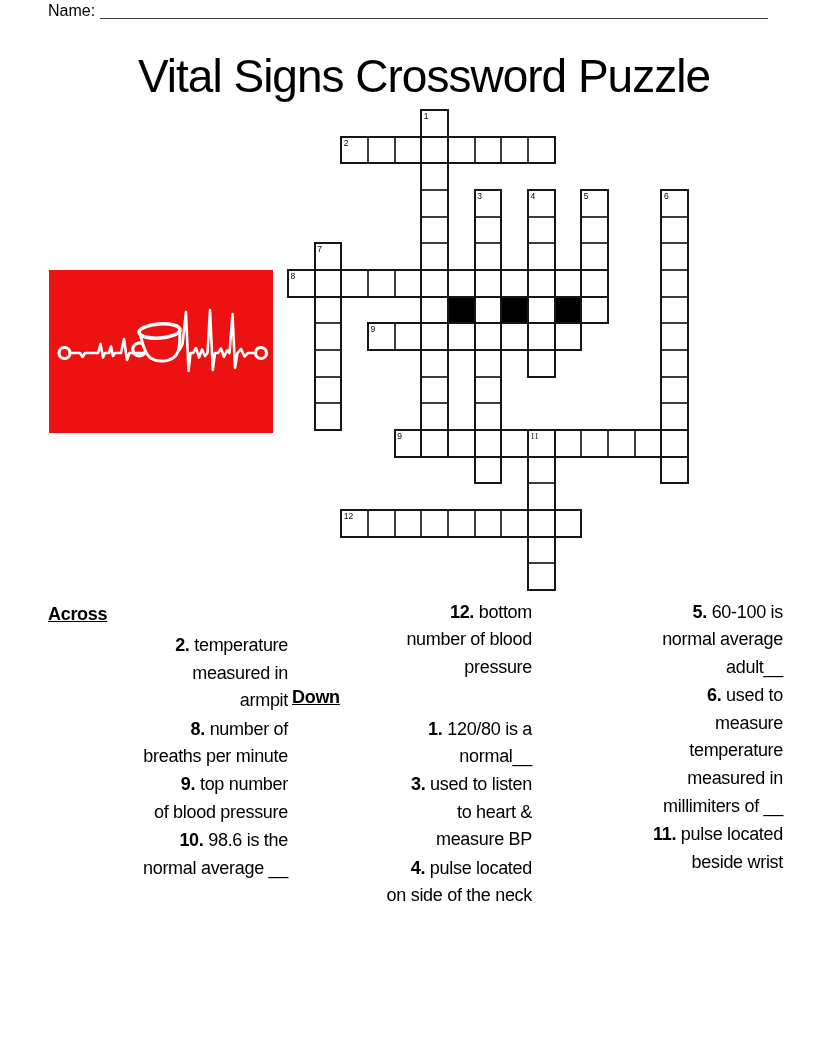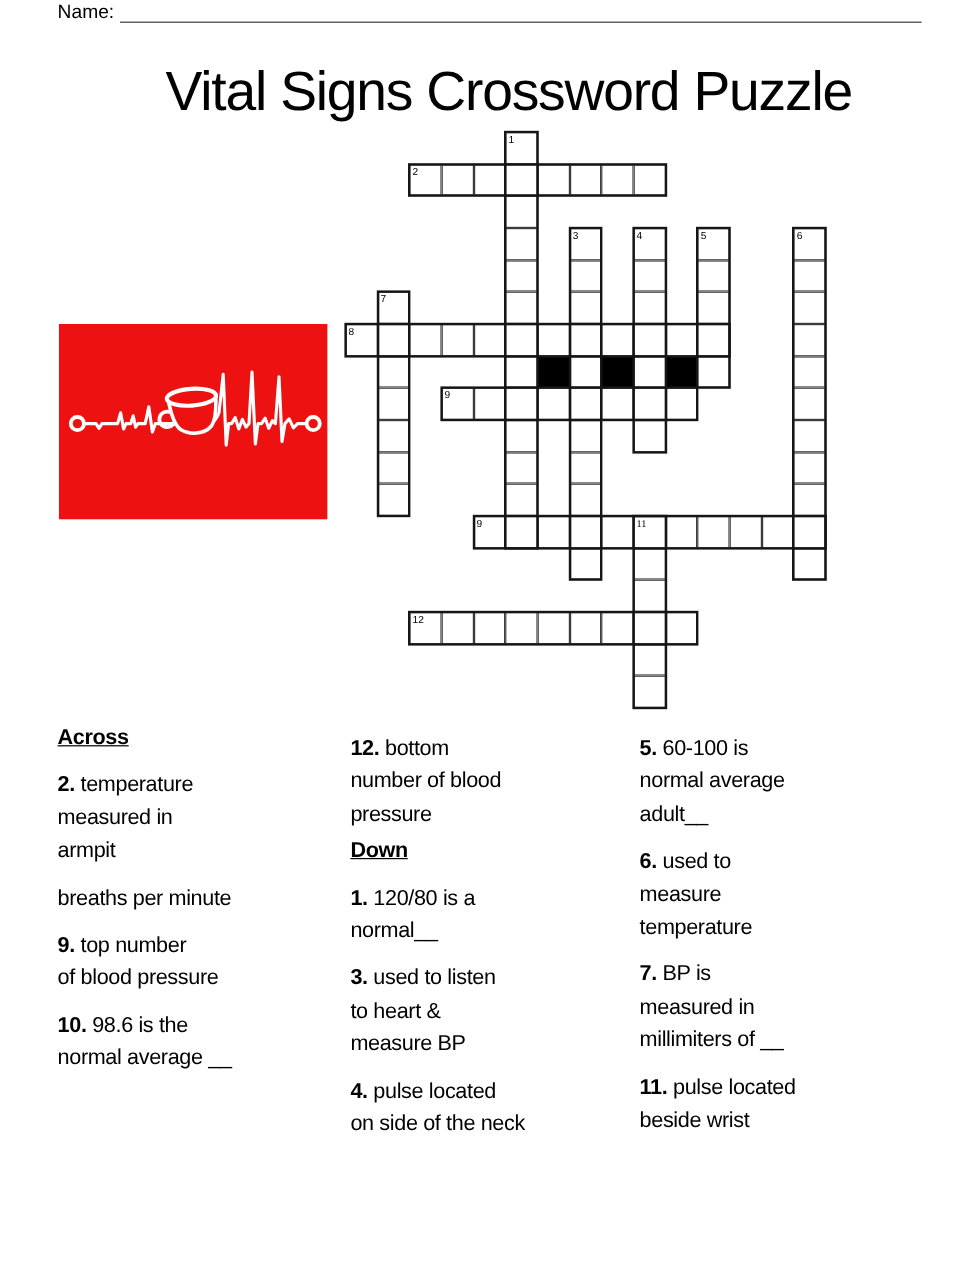--- a/index.html
+++ b/index.html
@@ -17,21 +17,21 @@
     box-sizing:border-box;z-index:1;}
   .cell.black{background:#000;border-color:#000;z-index:2;}
   .outline{position:absolute;border:2px solid #161616;box-sizing:border-box;
     background:transparent;z-index:3;pointer-events:none;}
   .cell-num{position:absolute;font-size:8.5px;line-height:9px;z-index:4;
     font-weight:400;}
   .red-image{position:absolute;left:49px;top:270px;width:224px;height:163px;}
   .clues-col{position:absolute;top:598px;font-size:18px;line-height:27.4px;
     letter-spacing:-0.3px;}
   .clues-col .cl{white-space:nowrap;}
-  .clue{margin-top:12px;}
+  .clue{margin-top:1px;text-align:right;}
   .clue b{font-weight:bold;}
   .clue-header{font-weight:bold;text-decoration:underline;margin:3px 0 4px;}
   #clues-col-1{left:48px;width:240px;}
   #clues-col-2{left:292px;width:240px;}
   #clues-col-3{left:533px;width:250px;}
 </style>
 </head>
 <body>
 
 <span class="name-label">Name:</span>
@@ -187,20 +187,21 @@
 </div>
 
 <div class="clues-col" id="clues-col-1">
     <div class="clue-header">Across</div>
     <div class="clue">
       <div class="cl"><b>2.</b> temperature</div>
       <div class="cl">measured in</div>
       <div class="cl">armpit</div>
     </div>
     <div class="clue">
+      <div class="cl"><b>8.</b> number of</div>
       <div class="cl">breaths per minute</div>
     </div>
     <div class="clue">
       <div class="cl"><b>9.</b> top number</div>
       <div class="cl">of blood pressure</div>
     </div>
     <div class="clue">
       <div class="cl"><b>10.</b> 98.6 is the</div>
       <div class="cl">normal average __</div>
     </div>
@@ -231,21 +232,20 @@
       <div class="cl"><b>5.</b> 60-100 is</div>
       <div class="cl">normal average</div>
       <div class="cl">adult__</div>
     </div>
     <div class="clue">
       <div class="cl"><b>6.</b> used to</div>
       <div class="cl">measure</div>
       <div class="cl">temperature</div>
     </div>
     <div class="clue">
-      <div class="cl"><b>7.</b> BP is</div>
       <div class="cl">measured in</div>
       <div class="cl">millimiters of __</div>
     </div>
     <div class="clue">
       <div class="cl"><b>11.</b> pulse located</div>
       <div class="cl">beside wrist</div>
     </div>
   </div>
 
 </body></html>

